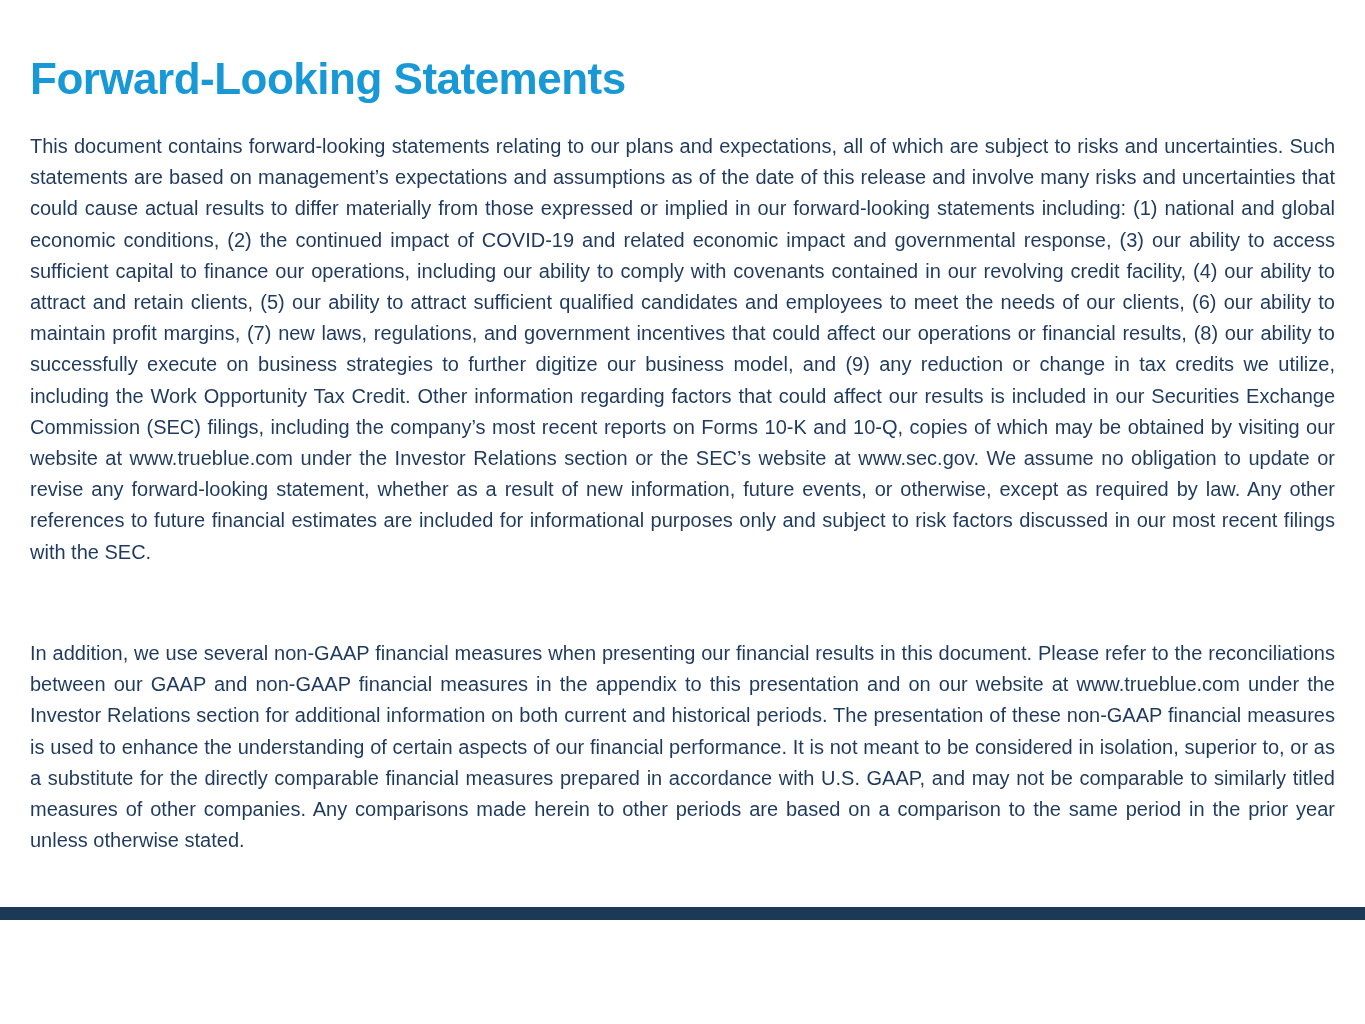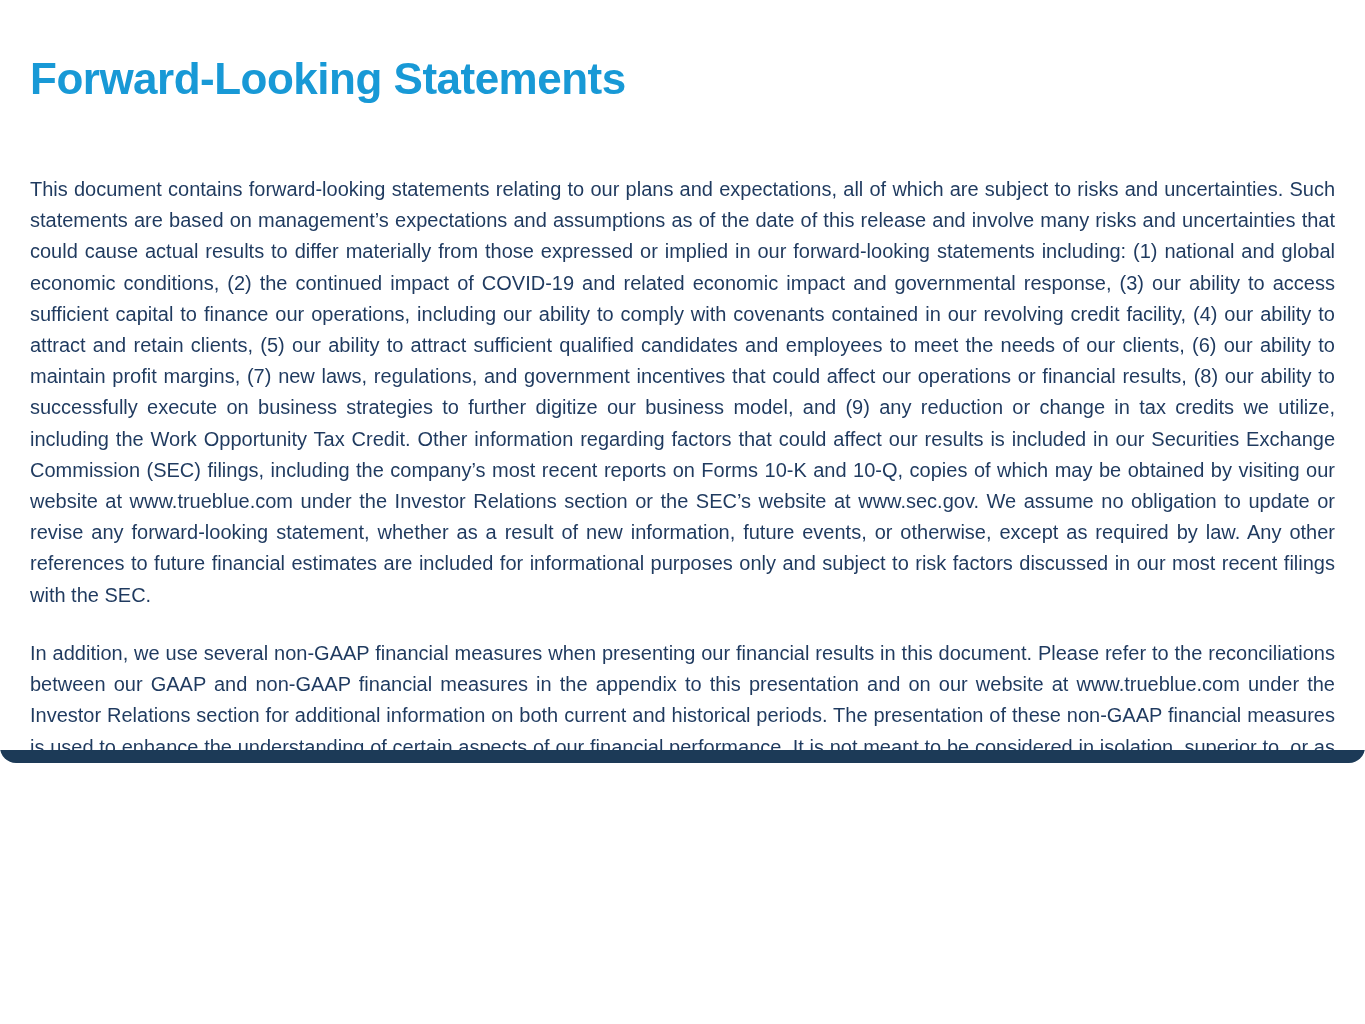--- a/index.html
+++ b/index.html
@@ -9,24 +9,23 @@
   }
   body {
     width: 1365px;
     height: 1024px;
     font-family: "Liberation Sans", sans-serif;
     overflow: hidden;
   }
   .slide {
     position: relative;
     width: 1365px;
-    height: 763px;
+    height: 920px;
     background: #ffffff;
     overflow: hidden;
-    border-radius: 16px;
   }
   .title {
     position: absolute;
     left: 30px;
     top: 54px;
     margin: 0;
     font-size: 44px;
     font-weight: bold;
     letter-spacing: -0.5px;
     color: var(--title-blue, #1899D6);
@@ -35,21 +34,21 @@
   .body-text {
     position: absolute;
     left: 30px;
     width: 1305px;
     margin: 0;
     text-align: justify;
     font-size: 20px;
     line-height: 31.2px;
     color: var(--body-navy, #1F3A5F);
   }
-  .p1 { top: 131px; margin-top: 43px; }
+  .p1 { top: 131px; }
   .p2 { top: 638px; }
   .footer-company {
     position: absolute;
     left: 35px;
     top: 983px;
     font-size: 10px;
     color: var(--footer-gray, #898989);
   }
   .page-number {
     position: absolute;

